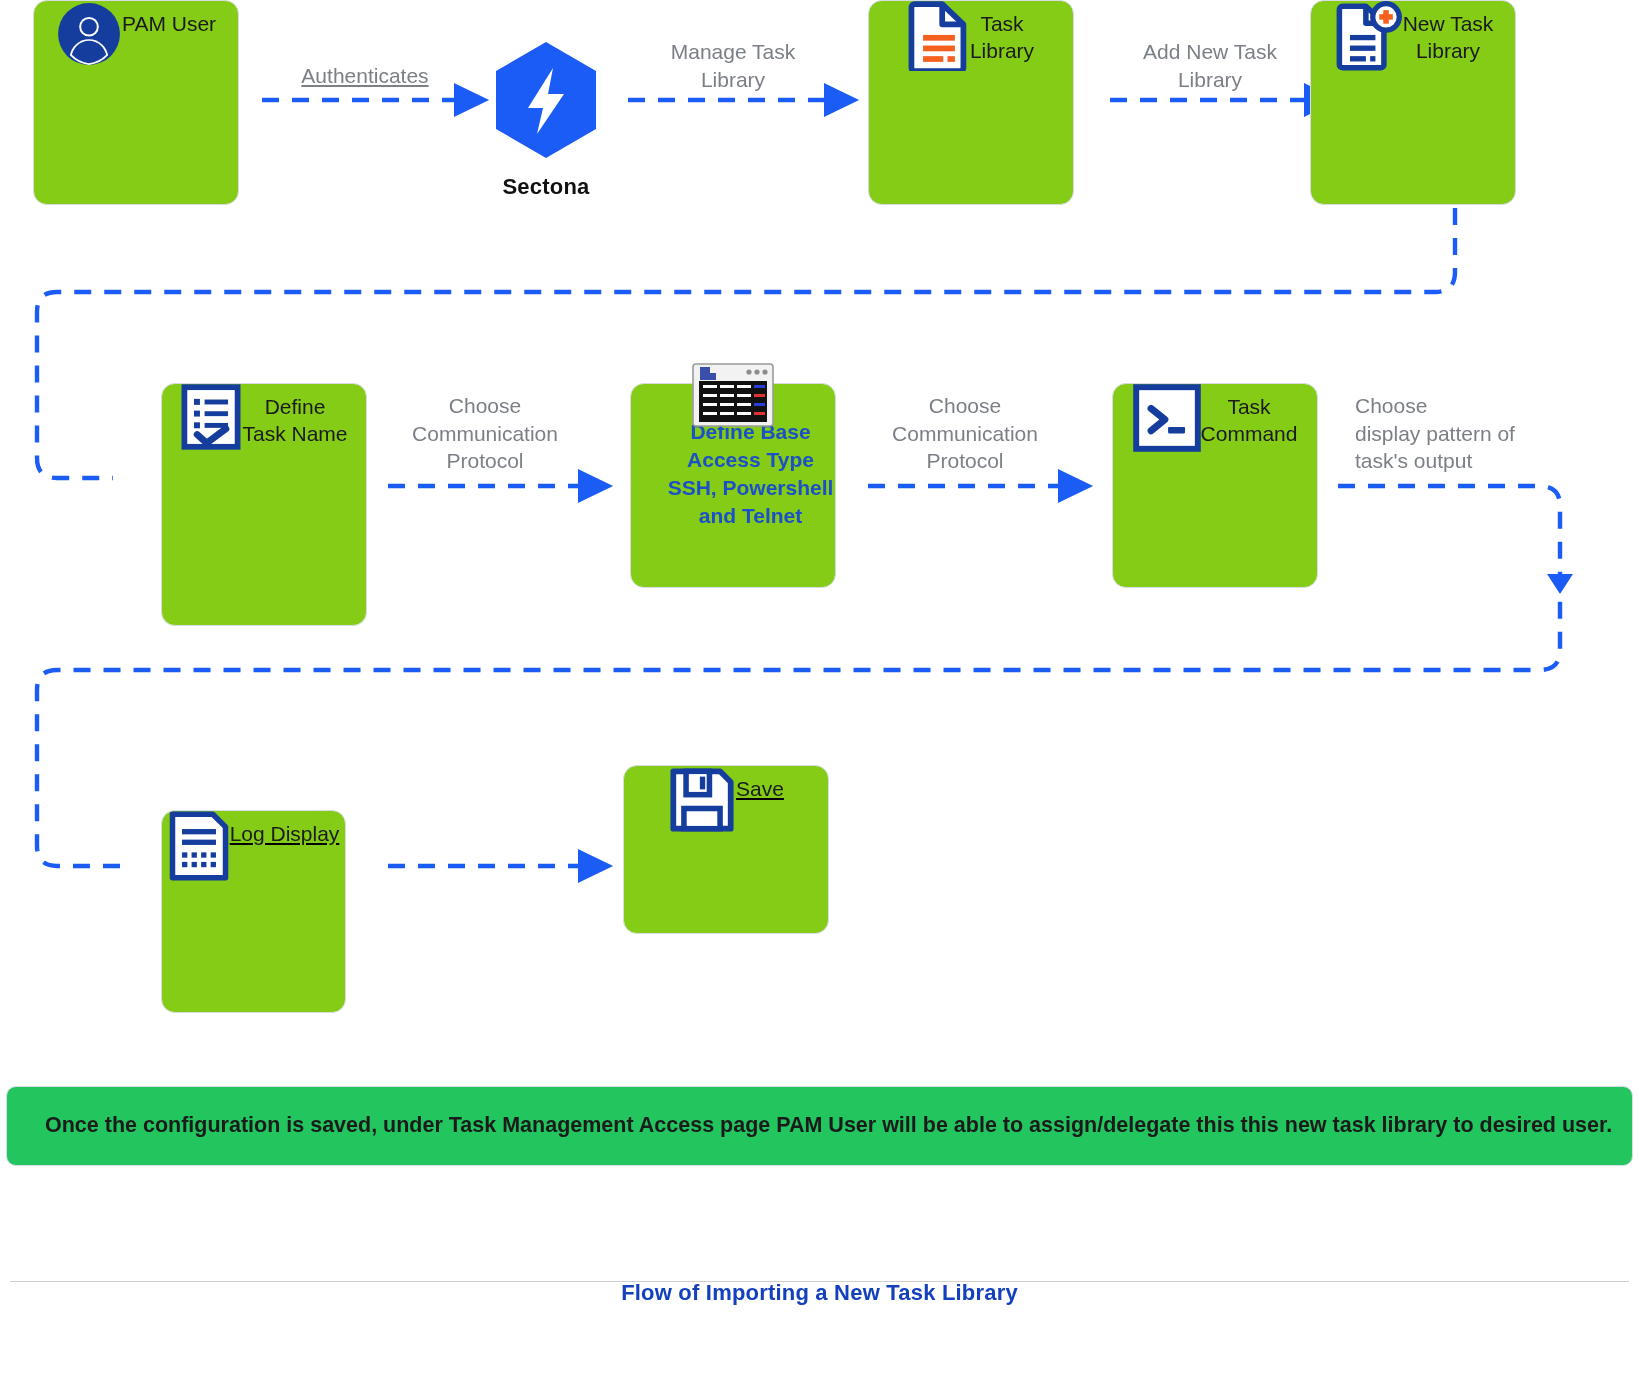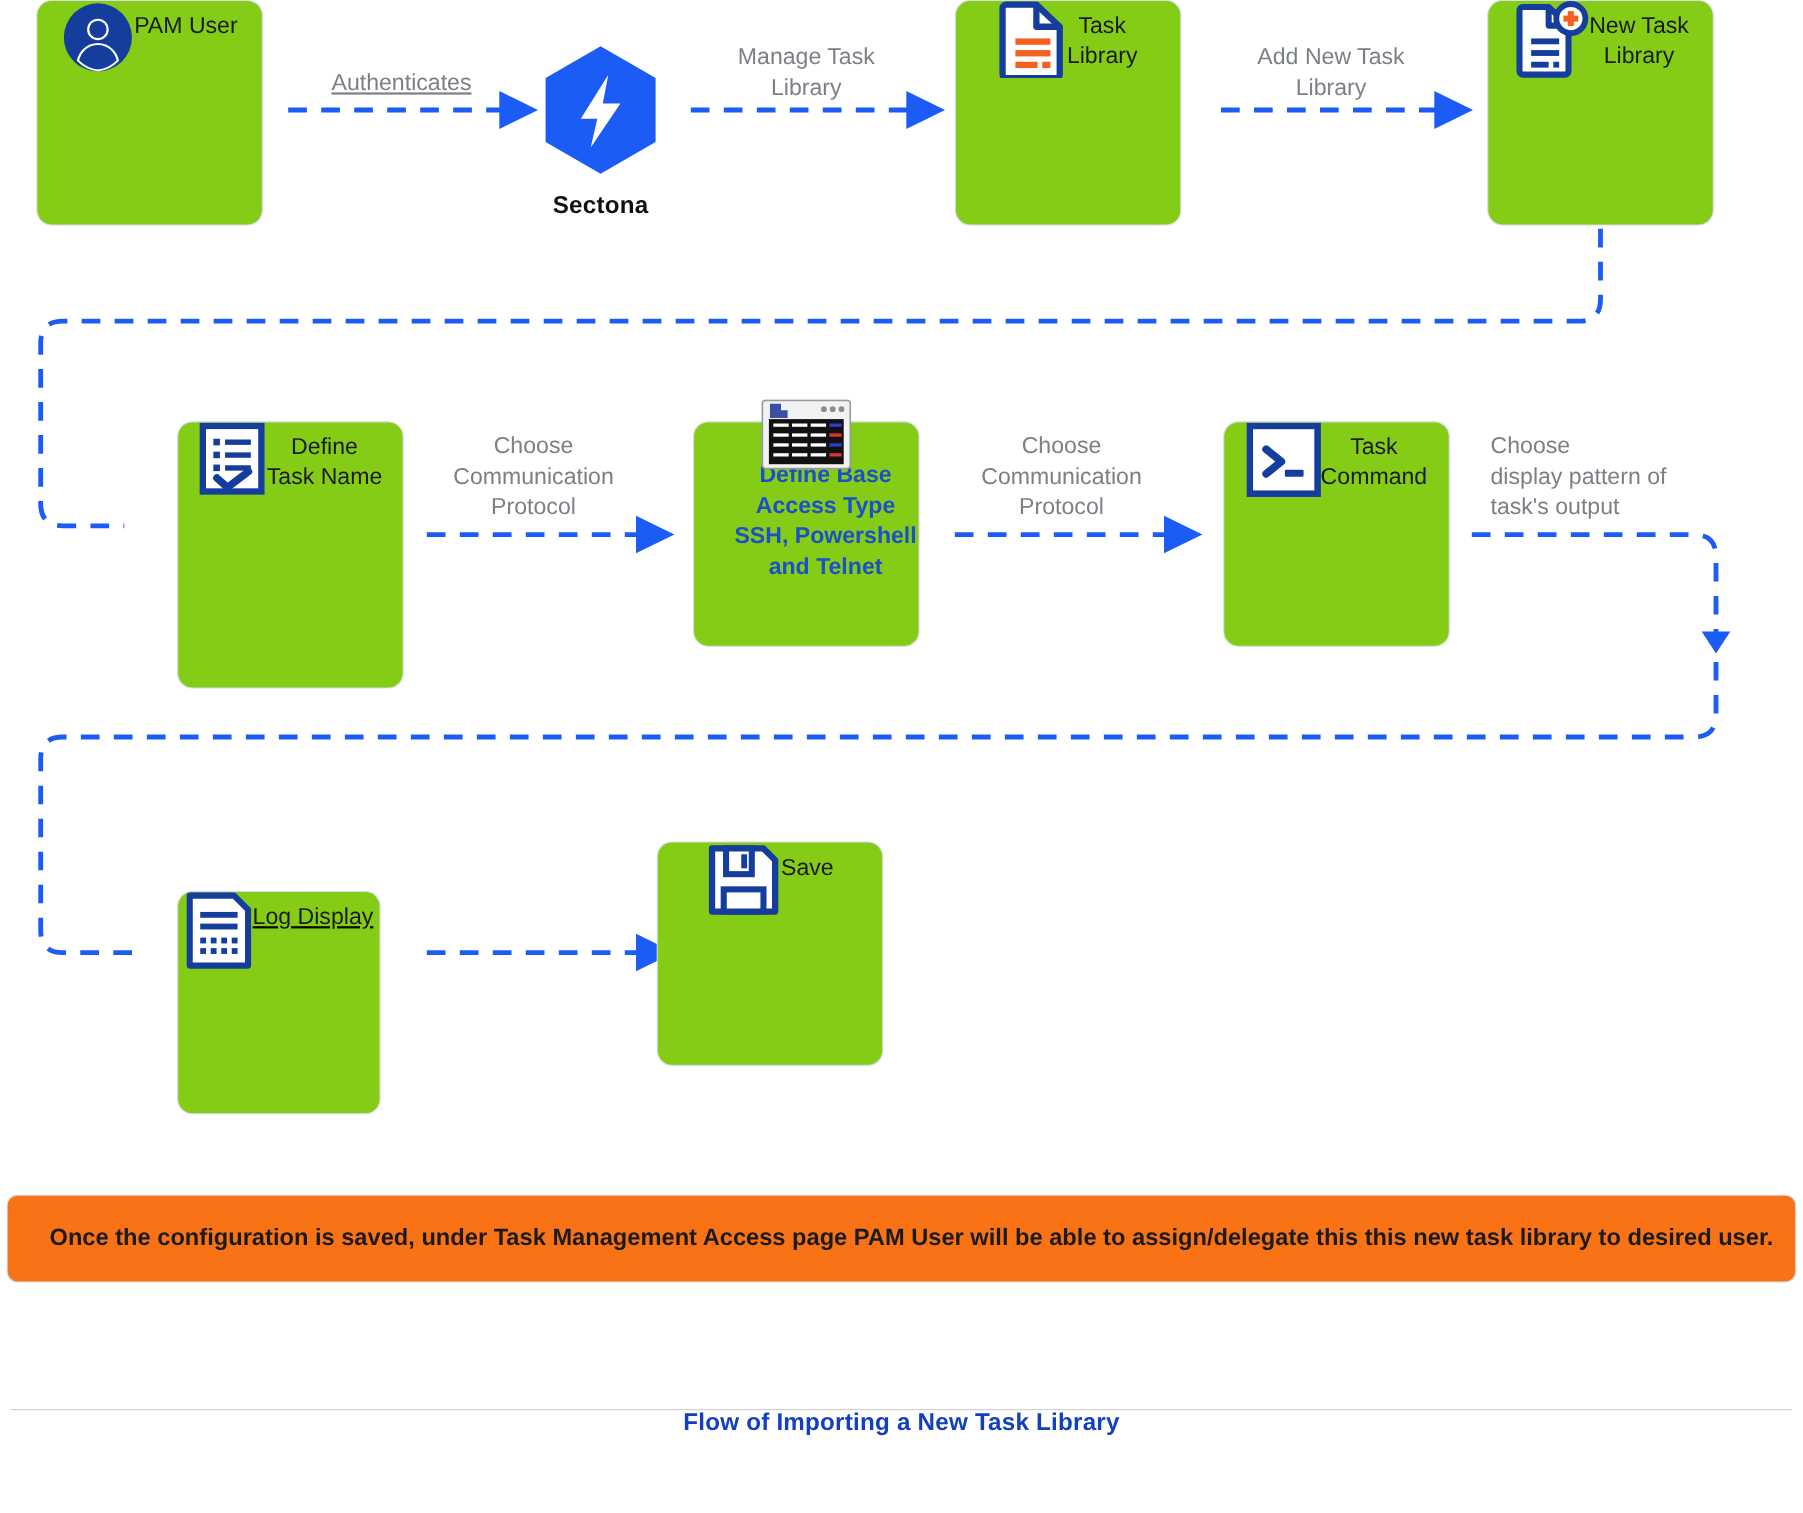--- a/index.html
+++ b/index.html
@@ -64,21 +64,21 @@
   }
   .edge-label.center { text-align: center; }
   .edge-label.left { text-align: left; }
 
   
   #wires { position: absolute; left: 0; top: 0; width: 1639px; height: 1375px; pointer-events: none; }
 
   
   .note {
     position: absolute;
-    background: #f97316;
+    background: #22c55e;
     border: 1px solid #d6dbe6;
     border-radius: 10px;
     display: flex;
     align-items: center;
   }
   .note-text {
     font-size: 21.5px;
     font-weight: bold;
     color: #1b1b1b;
     padding: 0 38px;
@@ -170,21 +170,21 @@
         <rect x="37" y="52" width="7" height="5.4" fill="#f5601e"></rect>
       </svg>
     </div>
     <div class="card-label">Task
 Library</div>
   </div>
 
   <div class="edge-label center" style="left:1085px; top:38px; width:250px;">Add New Task
 Library</div>
 
-  <div class="card" style="left:1352px; top:0px; width:206px; height:205px;">
+  <div class="card" style="left:1310px; top:0px; width:206px; height:205px;">
     <div class="card-icon">
       <svg width="70" height="70" viewBox="0 0 66 66">
         <path d="M9 5h22l17 16v39a3 3 0 0 1-3 3H9a3 3 0 0 1-3-3V8a3 3 0 0 1 3-3z" fill="#ffffff" stroke="#153d9e" stroke-width="5.2" stroke-linejoin="round"></path>
         <path d="M31 5v16h17" fill="none" stroke="#153d9e" stroke-width="5.2" stroke-linejoin="round"></path>
         <rect x="16" y="32" width="24" height="5" fill="#153d9e"></rect>
         <rect x="16" y="42" width="24" height="5" fill="#153d9e"></rect>
         <rect x="16" y="52" width="15" height="5" fill="#153d9e"></rect>
         <rect x="35" y="52" width="5" height="5" fill="#153d9e"></rect>
         <circle cx="50" cy="15" r="12.5" fill="#ffffff" stroke="#153d9e" stroke-width="5"></circle>
         <rect x="47.4" y="8.6" width="5.2" height="12.8" fill="#f5601e"></rect>
@@ -285,21 +285,21 @@
           <rect x="13" y="48" width="5" height="5"></rect>
             <rect x="22" y="48" width="5" height="5"></rect>
           <rect x="31" y="48" width="5" height="5"></rect>
             <rect x="40" y="48" width="5" height="5"></rect>
         </g>
       </svg>
     </div>
     <div class="card-label">Log Display</div>
   </div>
 
-  <div class="card" style="left:597px; top:765px; width:206px; height:204px;">
+  <div class="card" style="left:623px; top:765px; width:206px; height:169px;text-decoration:underline;">
     <div class="card-icon">
       <svg width="68" height="68" viewBox="0 0 64 64">
         <path d="M5 5h44l10 10v44H5z" fill="#ffffff" stroke="#153d9e" stroke-width="5.4" stroke-linejoin="round"></path>
         <rect x="17" y="5" width="22" height="22" fill="#ffffff" stroke="#153d9e" stroke-width="5.2"></rect>
         <rect x="30" y="10" width="5" height="12" fill="#153d9e"></rect>
         <rect x="15" y="40" width="34" height="19" fill="#ffffff" stroke="#153d9e" stroke-width="5.2"></rect>
       </svg>
     </div>
     <div class="card-label">Save</div>
   </div>

